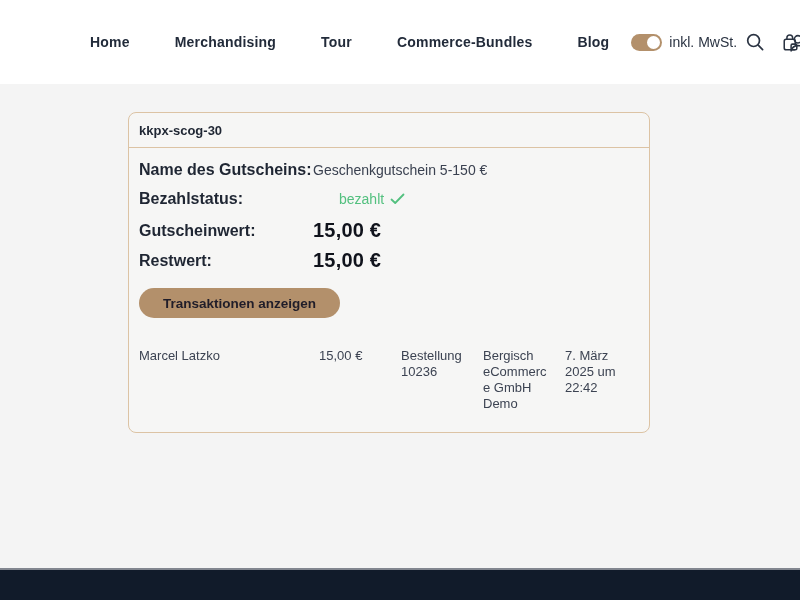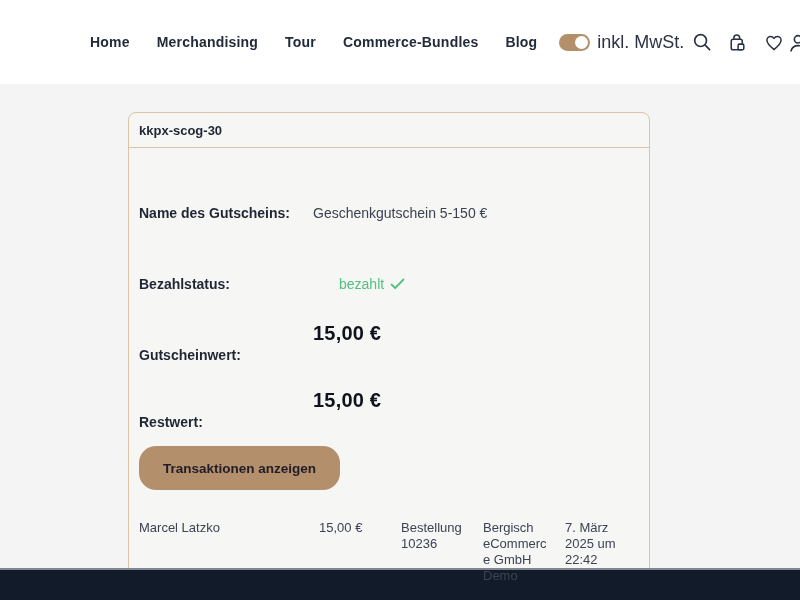--- a/index.html
+++ b/index.html
@@ -13,21 +13,21 @@
   
   .header {
     position: relative;
     height: 84px;
     background: #ffffff;
     display: flex;
     align-items: center;
     padding-left: 90px;
     overflow: hidden;
   }
-  .nav { display: flex; align-items: center; gap: 27px; }
+  .nav { display: flex; align-items: center; gap: 45px; }
   .nav-item {
     font-size: 14px;
     font-weight: 700;
     color: #222b3a;
     letter-spacing: 0.2px;
     cursor: pointer;
     white-space: nowrap;
   }
   .header-right {
     display: flex;
@@ -44,21 +44,21 @@
     flex: 0 0 auto;
   }
   .toggle .knob {
     position: absolute;
     top: 2px; right: 2px;
     width: 13px; height: 13px;
     border-radius: 50%;
     background: #ffffff;
   }
   .vat-label {
-    font-size: 18px;
+    font-size: 14px;
     color: #2a3342;
     margin-left: 7px;
     white-space: nowrap;
     text-align: center;
   }
   .icon-btn {
     width: 20px; height: 20px;
     margin: 0 8px;
     color: #2a3342;
     cursor: pointer;
@@ -96,24 +96,23 @@
     font-size: 13px;
     font-weight: 700;
     color: #1f2633;
   }
   .card-body { padding: 13px 10px 20px 10px; }
 
   .field-row { display: flex; align-items: baseline; margin-bottom: 11px; }
   .field-label {
     width: 174px;
     flex: 0 0 auto;
-    font-size: 14px;
+    font-size: 16px;
     font-weight: 700;
     color: #1f2633;
-    margin-top: 44px;
   }
   .field-value { font-size: 14px; color: #3a4150; white-space: nowrap; }
   .field-value.status {
     color: #53c07f;
     display: inline-flex;
     align-items: center;
     gap: 6px;
     margin-left: 26px;
   }
   .field-row.amount-row { margin-bottom: 7px; align-items: center; }
@@ -124,21 +123,21 @@
     letter-spacing: 0.2px;
   }
 
   .transactions-button {
     display: inline-block;
     margin-top: 9px;
     background: #b3906b;
     color: #201d29;
     border: none;
     border-radius: 17px;
-    height: 44px;
+    height: 30px;
     padding: 0 24px;
     font-family: "Liberation Sans", sans-serif;
     font-size: 13.5px;
     font-weight: 700;
     cursor: pointer;
   }
 
   .transaction-row {
     display: grid;
     grid-template-columns: 180px 82px 82px 82px 1fr;

